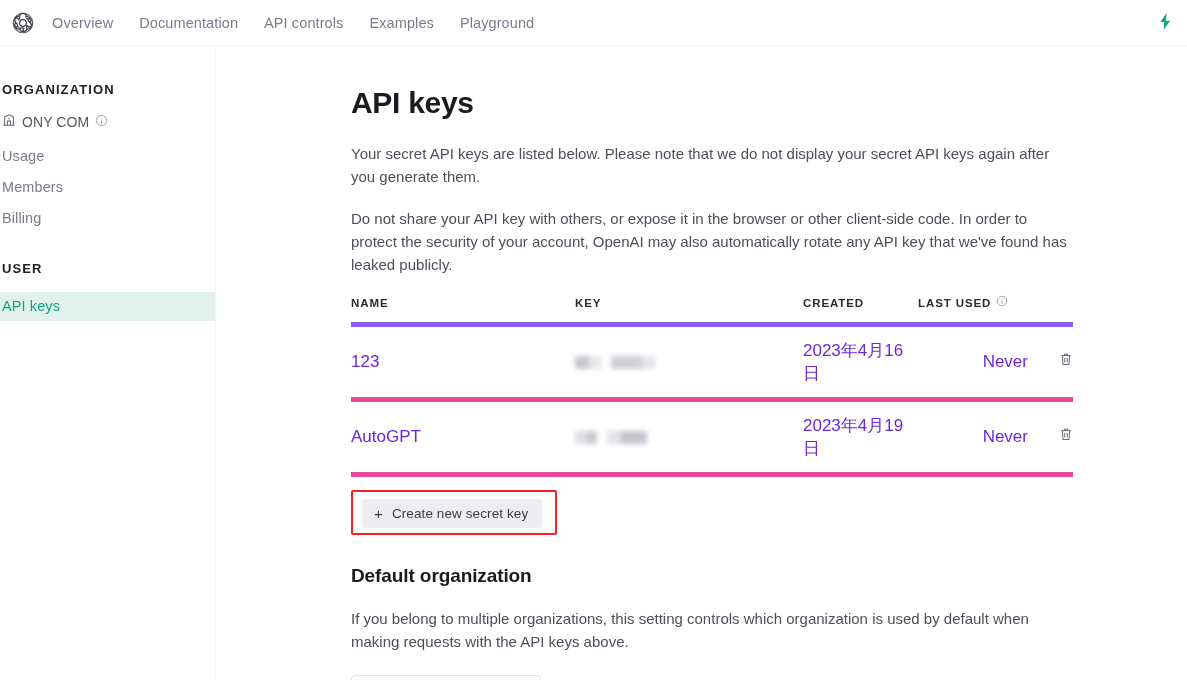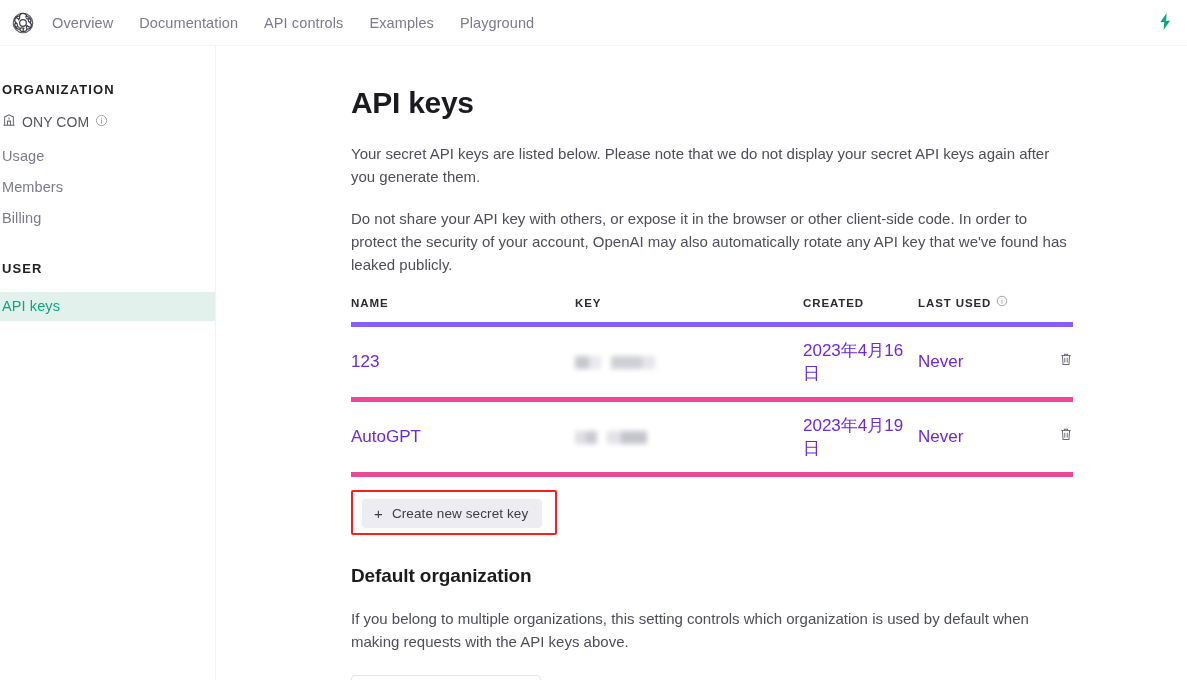--- a/index.html
+++ b/index.html
@@ -141,21 +141,21 @@
     font-size: 17px;
     color: #6d28d9;
     padding: 12px 0 12px 0;
     border-bottom: 5px solid #ec4899;
     vertical-align: middle;
     height: 36px;
   }
   .col-name { width: 224px; }
   .col-key  { width: 228px; }
   .col-created { width: 115px; }
-  .col-last { width: 110px; }
+  .col-last { width: 110px; text-align: right; }
   .col-act  { width: 45px; text-align: right; }
   th.col-act { border-bottom: 1px solid #ececf0; }
 
   .lastused-th { display: inline-flex; align-items: flex-end; gap: 5px; }
 
   
   .blur-key { display: flex; align-items: center; gap: 10px; height: 14px; }
   .blur-seg {
     height: 13px;
     border-radius: 1px;

